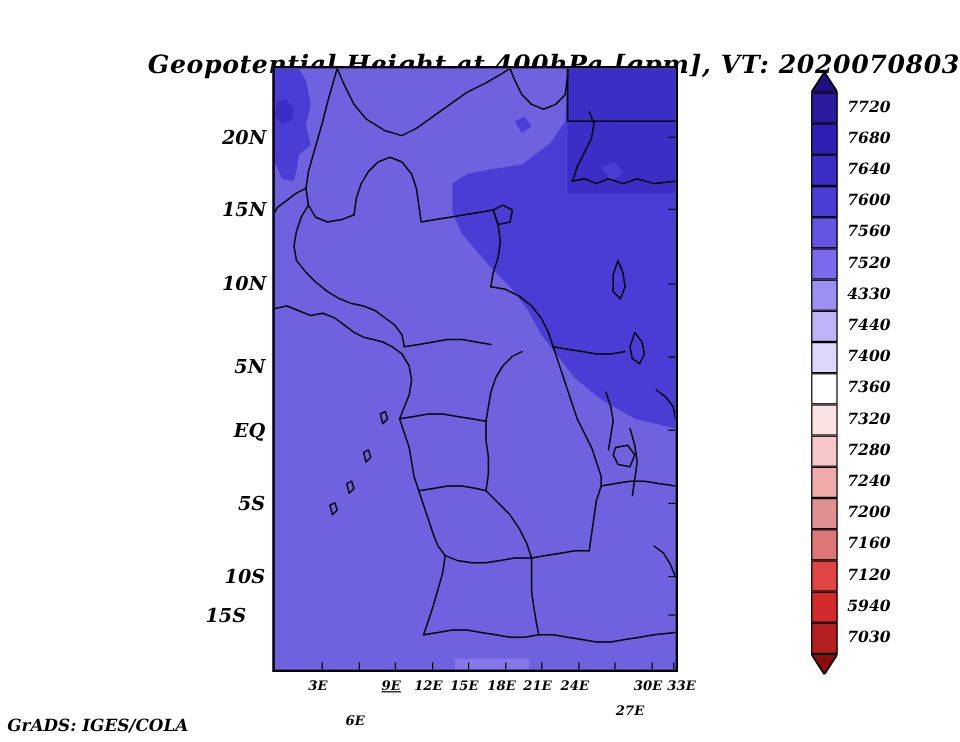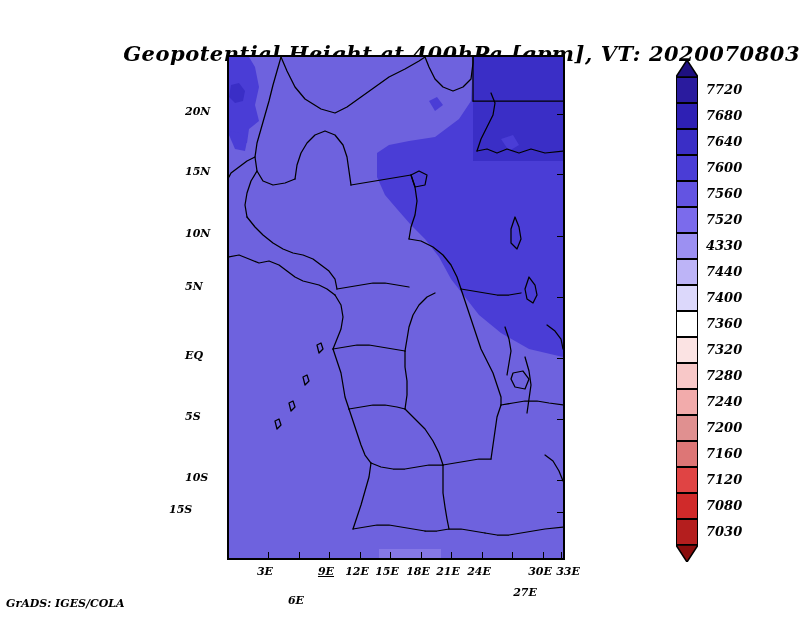--- a/index.html
+++ b/index.html
@@ -17,23 +17,23 @@
   #plot{
     position:absolute;left:227px;top:55px;width:338px;height:505px;
     border:2px solid #000;box-sizing:border-box;overflow:hidden;
     background:#6E62DE;
   }
   #mapcanvas{position:absolute;left:0;top:0;width:334px;height:501px;}
 
   
   .ytick{position:absolute;right:0;width:6px;height:1px;background:#000;}
   .ylab{
-    position:absolute;text-align:left;
-    font-family:"DejaVu Serif",serif;font-style:italic;font-weight:700;
-    font-size:11px;color:#000;white-space:nowrap;
+    position:absolute;text-align:right;
+    font-family:"DejaVu Serif",serif;font-style:italic;font-weight:700;
+    font-size:16px;color:#000;white-space:nowrap;
   }
   .xtick{position:absolute;bottom:0;width:1px;height:6px;background:#000;}
   .xlab{
     position:absolute;text-align:center;
     font-family:"DejaVu Serif",serif;font-style:italic;font-weight:700;
     font-size:11px;color:#000;white-space:nowrap;
   }
 
   
   #cbar{position:absolute;left:672px;top:60px;width:128px;height:500px;}
@@ -43,21 +43,21 @@
     position:absolute;left:34px;
     font-family:"DejaVu Serif",serif;font-style:italic;font-weight:700;
     font-size:13px;color:#000;white-space:nowrap;
   }
   .captop,.capbot{position:absolute;left:4px;width:22px;height:17px;}
 
   
   #footer{
     position:absolute;left:6px;top:597px;
     font-family:"DejaVu Serif",serif;font-style:italic;font-weight:700;
-    font-size:11px;color:#000;white-space:nowrap;
+    font-size:14px;color:#000;white-space:nowrap;
   }
 </style>
 </head>
 <body>
 
 <div id="title">Geopotential Height at 400hPa [gpm], VT: 2020070803</div>
 
 <div id="plot">
   <svg id="mapcanvas" viewBox="0 0 334 501" preserveAspectRatio="none">
 
@@ -165,21 +165,21 @@
   <div class="xtick" style="left:222px;"></div>
   <div class="xtick" style="left:253px;"></div>
   <div class="xtick" style="left:283px;"></div>
   <div class="xtick" style="left:314px;"></div>
   <div class="xtick" style="left:332px;"></div>
 </div>
 
 <div class="ylab" style="left:185px;top:105px;width:36px;">20N</div>
 <div class="ylab" style="left:185px;top:165px;width:36px;">15N</div>
 <div class="ylab" style="left:185px;top:227px;width:36px;">10N</div>
-<div class="ylab" style="left:185px;top:280px;width:36px;">5N</div>
+<div class="ylab" style="left:185px;top:296px;width:36px;">5N</div>
 <div class="ylab" style="left:185px;top:349px;width:36px;">EQ</div>
 <div class="ylab" style="left:185px;top:410px;width:36px;">5S</div>
 <div class="ylab" style="left:185px;top:471px;width:36px;">10S</div>
 <div class="ylab" style="left:169px;top:503px;width:36px;">15S</div>
 
 <div class="xlab" style="left:250px;top:565px;width:30px;">3E</div>
 <div class="xlab" style="left:281px;top:565px;width:30px;margin-top:29px;">6E</div>
 <div class="xlab" style="left:311px;top:565px;width:30px;text-decoration:underline;">9E</div>
 <div class="xlab" style="left:342px;top:565px;width:30px;">12E</div>
 <div class="xlab" style="left:372px;top:565px;width:30px;">15E</div>
@@ -227,17 +227,17 @@
   <div class="cblab" style="top:178px;">4330</div>
   <div class="cblab" style="top:204px;">7440</div>
   <div class="cblab" style="top:230px;">7400</div>
   <div class="cblab" style="top:256px;">7360</div>
   <div class="cblab" style="top:282px;">7320</div>
   <div class="cblab" style="top:308px;">7280</div>
   <div class="cblab" style="top:334px;">7240</div>
   <div class="cblab" style="top:360px;">7200</div>
   <div class="cblab" style="top:386px;">7160</div>
   <div class="cblab" style="top:412px;">7120</div>
-  <div class="cblab" style="top:438px;">7080</div>
+  <div class="cblab" style="top:438px;">5940</div>
   <div class="cblab" style="top:464px;">7030</div>
 </div>
 
 <div id="footer">GrADS: IGES/COLA</div>
 
 </body></html>

